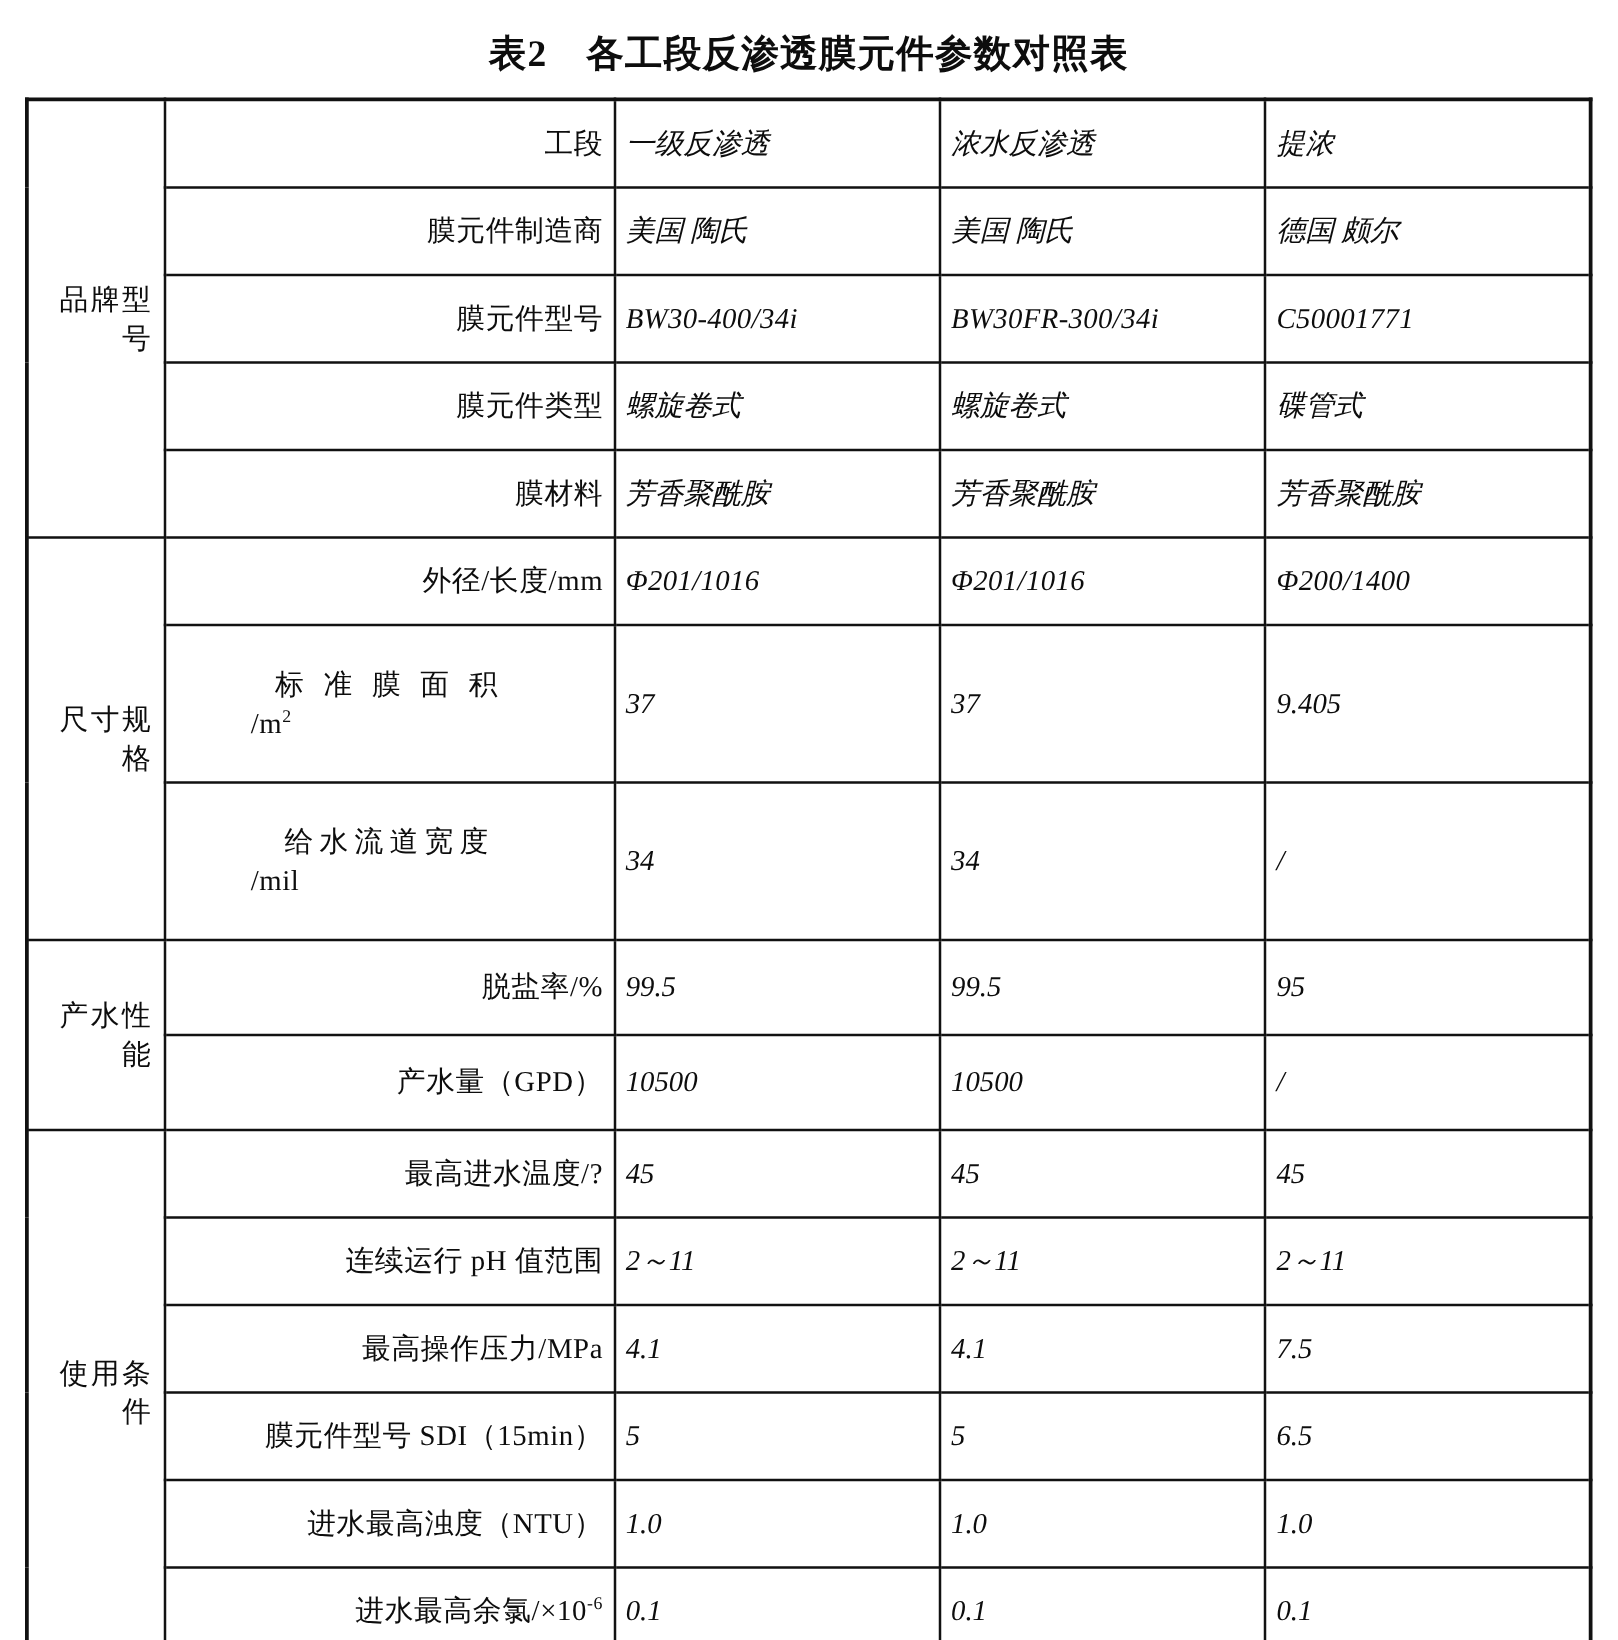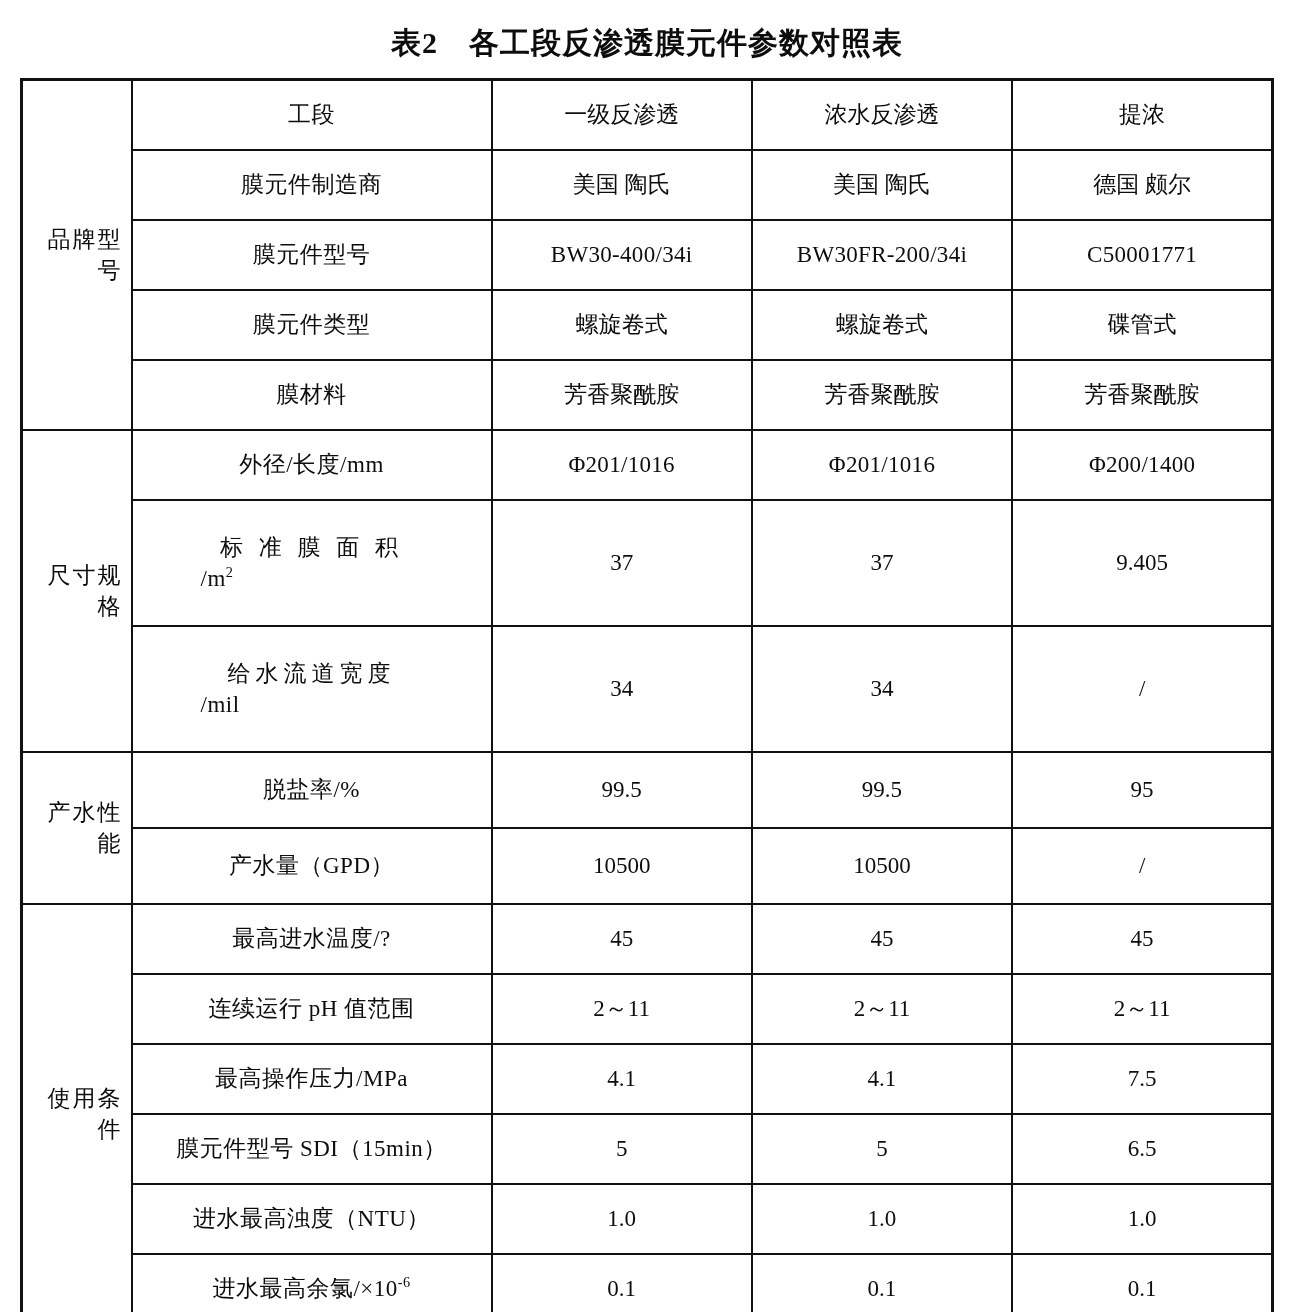--- a/index.html
+++ b/index.html
@@ -45,41 +45,41 @@
   }
   .group-cell {
     width: 110px;
     text-align: right;
     font-size: 24px;
     letter-spacing: 2px;
     line-height: 1.75;
   }
   .label-cell {
     width: 360px;
-    text-align: center;
+    text-align: right;
     padding-left: 18px;
     font-size: 24px;
     letter-spacing: 0.5px;
   }
   .label-multi {
     text-align: center;
     line-height: 1.9;
   }
   .label-multi .l1 {
     letter-spacing: 5px;
     display: block;
   }
   .label-multi .l2 {
     display: block;
     text-align: left;
     padding-left: 60px;
   }
   .val-cell {
-    text-align: center;
     font-size: 24px;
+    font-style: italic;
   }
   .val-cell.latin {
     font-family: "Liberation Serif", "DejaVu Serif", serif;
     letter-spacing: 0.3px;
   }
   sup {
     font-size: 0.62em;
     vertical-align: super;
   }
   .row-tall td { height: 62px; }
@@ -112,21 +112,21 @@
       </tr>
       <tr class="row-std">
         <td class="label-cell">膜元件制造商</td>
         <td class="val-cell">美国 陶氏</td>
         <td class="val-cell">美国 陶氏</td>
         <td class="val-cell">德国 颇尔</td>
       </tr>
       <tr class="row-std">
         <td class="label-cell">膜元件型号</td>
         <td class="val-cell latin">BW30-400/34i</td>
-        <td class="val-cell latin">BW30FR-200/34i</td>
+        <td class="val-cell latin">BW30FR-300/34i</td>
         <td class="val-cell latin">C50001771</td>
       </tr>
       <tr class="row-std">
         <td class="label-cell">膜元件类型</td>
         <td class="val-cell">螺旋卷式</td>
         <td class="val-cell">螺旋卷式</td>
         <td class="val-cell">碟管式</td>
       </tr>
       <tr class="row-std">
         <td class="label-cell">膜材料</td>

